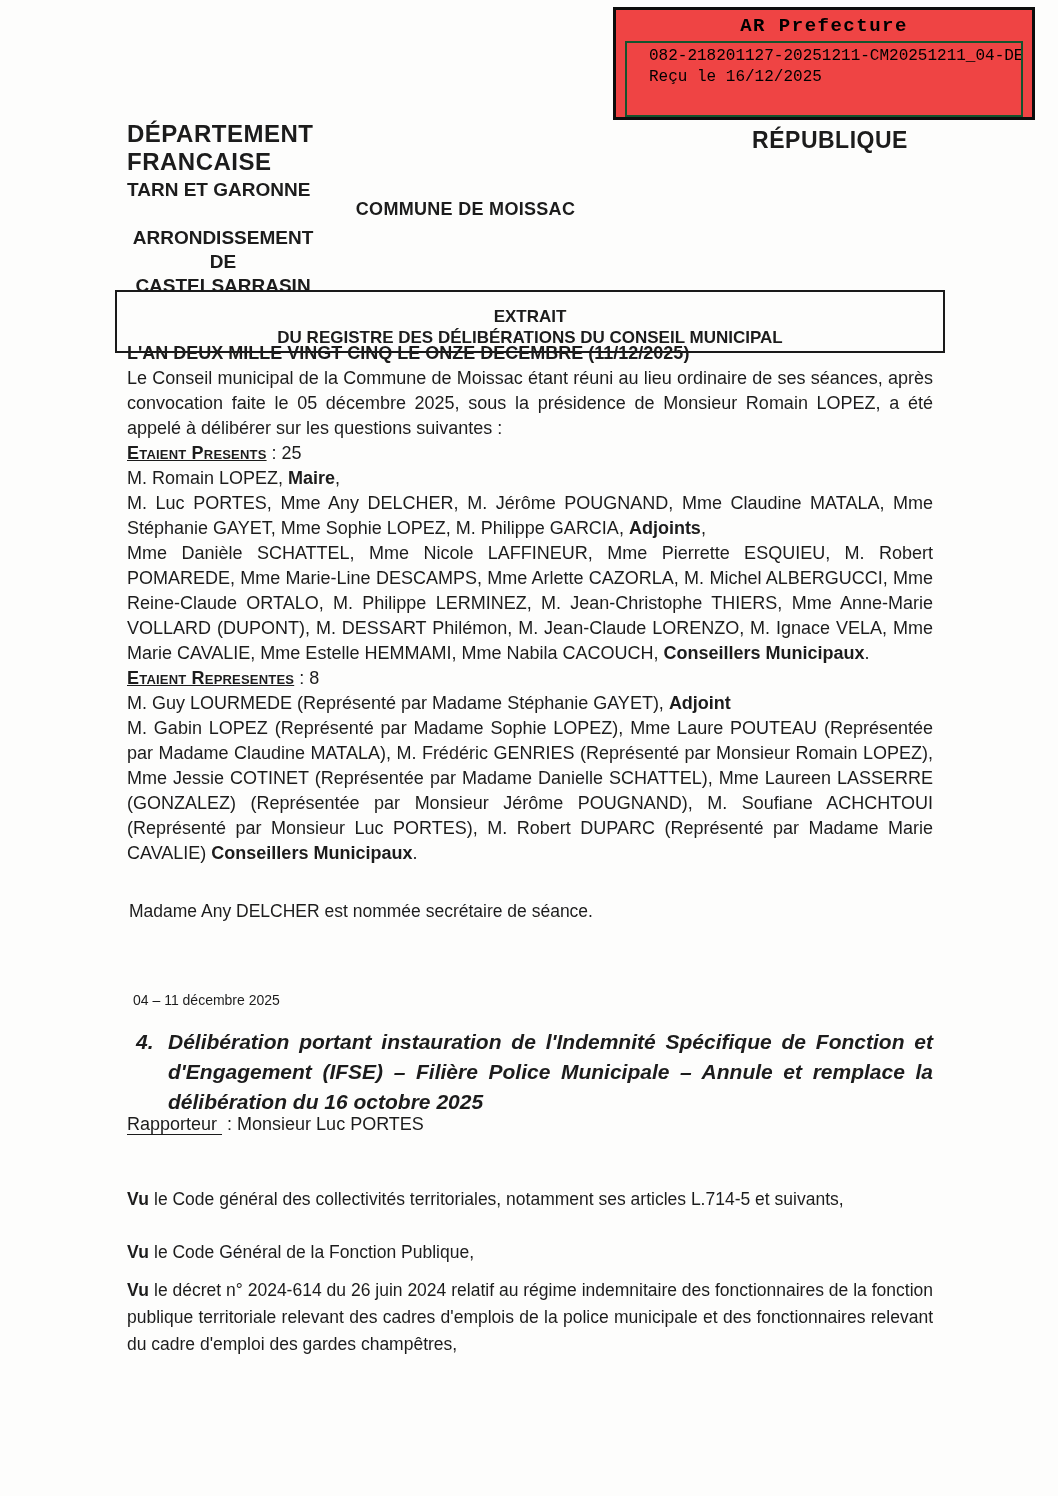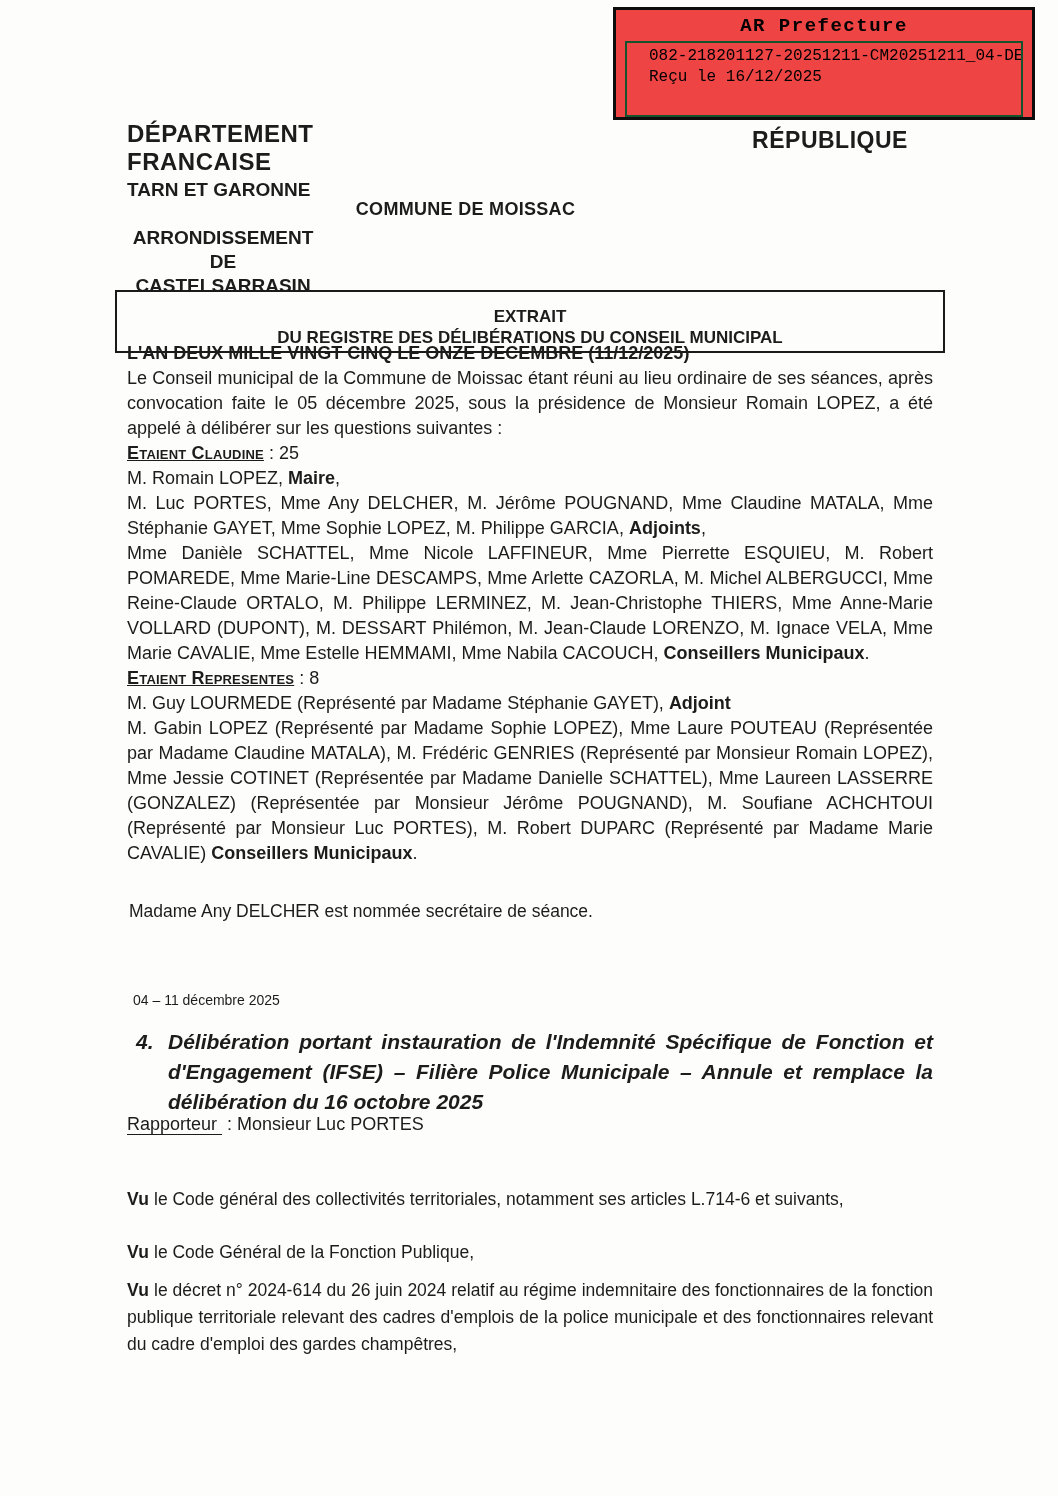--- a/index.html
+++ b/index.html
@@ -129,38 +129,38 @@
 
   <div class="extrait-box">
     <div>EXTRAIT</div>
     <div>DU REGISTRE DES DÉLIBÉRATIONS DU CONSEIL MUNICIPAL</div>
   </div>
 
   <div class="main">
     <p class="bold-line">L'AN DEUX MILLE VINGT CINQ LE ONZE DECEMBRE (11/12/2025)</p>
     <p>Le Conseil municipal de la Commune de Moissac étant réuni au lieu ordinaire de ses séances, après convocation faite le 05 décembre 2025, sous la présidence de Monsieur Romain LOPEZ, a été appelé à délibérer sur les questions suivantes :</p>
 
-    <p><span class="sc">Etaient Claudine</span><span> : 25</span></p>
+    <p><span class="sc">Etaient Presents</span><span> : 25</span></p>
     <p><span>M. Romain LOPEZ, </span><b>Maire</b><span>,</span></p>
     <p><span>M. Luc PORTES, Mme Any DELCHER, M. Jérôme POUGNAND, Mme Claudine MATALA, Mme Stéphanie GAYET, Mme Sophie LOPEZ, M. Philippe GARCIA, </span><b>Adjoints</b><span>,</span></p>
     <p><span>Mme Danièle SCHATTEL, Mme Nicole LAFFINEUR, Mme Pierrette ESQUIEU, M. Robert POMAREDE, Mme Marie-Line DESCAMPS, Mme Arlette CAZORLA, M. Michel ALBERGUCCI, Mme Reine-Claude ORTALO, M. Philippe LERMINEZ, M. Jean-Christophe THIERS, Mme Anne-Marie VOLLARD (DUPONT), M. DESSART Philémon, M. Jean-Claude LORENZO, M. Ignace VELA, Mme Marie CAVALIE, Mme Estelle HEMMAMI, Mme Nabila CACOUCH, </span><b>Conseillers Municipaux</b><span>.</span></p>
 
     <p><span class="sc">Etaient Representes</span><span> : 8</span></p>
     <p><span>M. Guy LOURMEDE (Représenté par Madame Stéphanie GAYET), </span><b>Adjoint</b></p>
     <p><span>M. Gabin LOPEZ (Représenté par Madame Sophie LOPEZ), Mme Laure POUTEAU (Représentée par Madame Claudine MATALA), M. Frédéric GENRIES (Représenté par Monsieur Romain LOPEZ), Mme Jessie COTINET (Représentée par Madame Danielle SCHATTEL), Mme Laureen LASSERRE (GONZALEZ) (Représentée par Monsieur Jérôme POUGNAND), M. Soufiane ACHCHTOUI (Représenté par Monsieur Luc PORTES), M. Robert DUPARC (Représenté par Madame Marie CAVALIE) </span><b>Conseillers Municipaux</b><span>.</span></p>
   </div>
 
   <p class="secretary">Madame Any DELCHER est nommée secrétaire de séance.</p>
 
   <p class="agenda-date">04 – 11 décembre 2025</p>
 
   <div class="heading">
     <span class="heading-num">4.</span>
     <span>Délibération portant instauration de l'Indemnité Spécifique de Fonction et d'Engagement (IFSE) – Filière Police Municipale – Annule et remplace la délibération du 16 octobre 2025</span>
   </div>
 
   <p class="rapporteur"><span class="rap-label">Rapporteur</span> <span>: Monsieur Luc PORTES</span></p>
 
-  <p class="vu vu1"><b>Vu</b><span> le Code général des collectivités territoriales, notamment ses articles L.714-6 et suivants,</span></p>
+  <p class="vu vu1"><b>Vu</b><span> le Code général des collectivités territoriales, notamment ses articles L.714-5 et suivants,</span></p>
   <p class="vu vu2"><b>Vu</b><span> le Code Général de la Fonction Publique,</span></p>
   <p class="vu vu3"><b>Vu</b><span> le décret n° 2024-614 du 26 juin 2024 relatif au régime indemnitaire des fonctionnaires de la fonction publique territoriale relevant des cadres d'emplois de la police municipale et des fonctionnaires relevant du cadre d'emploi des gardes champêtres,</span></p>
 
 </div>
 
 </body></html>

